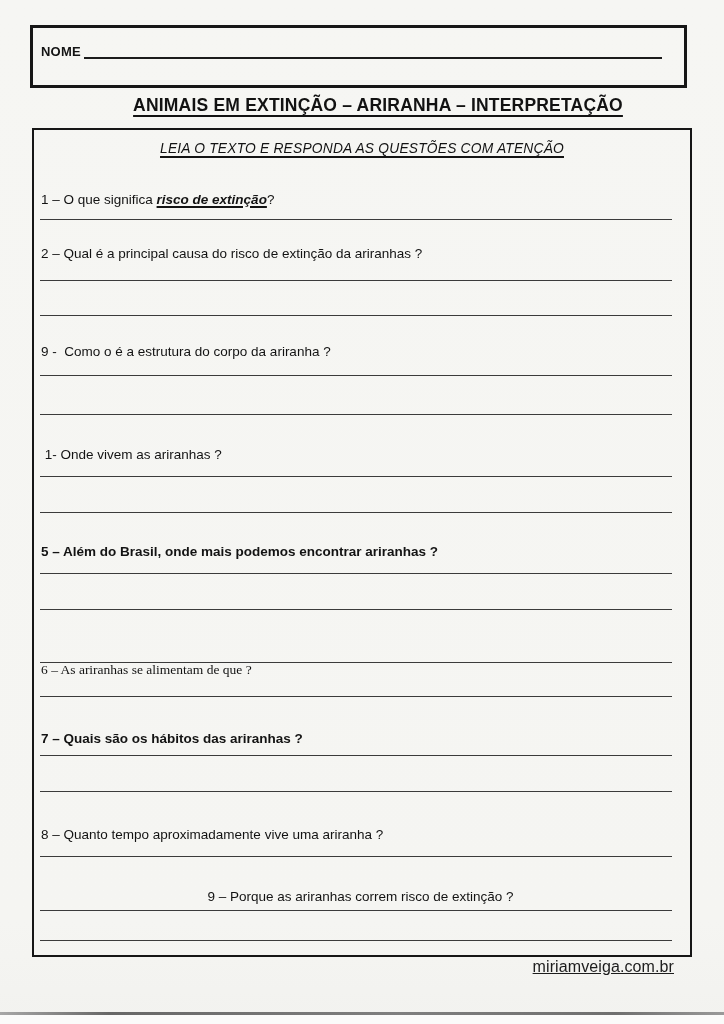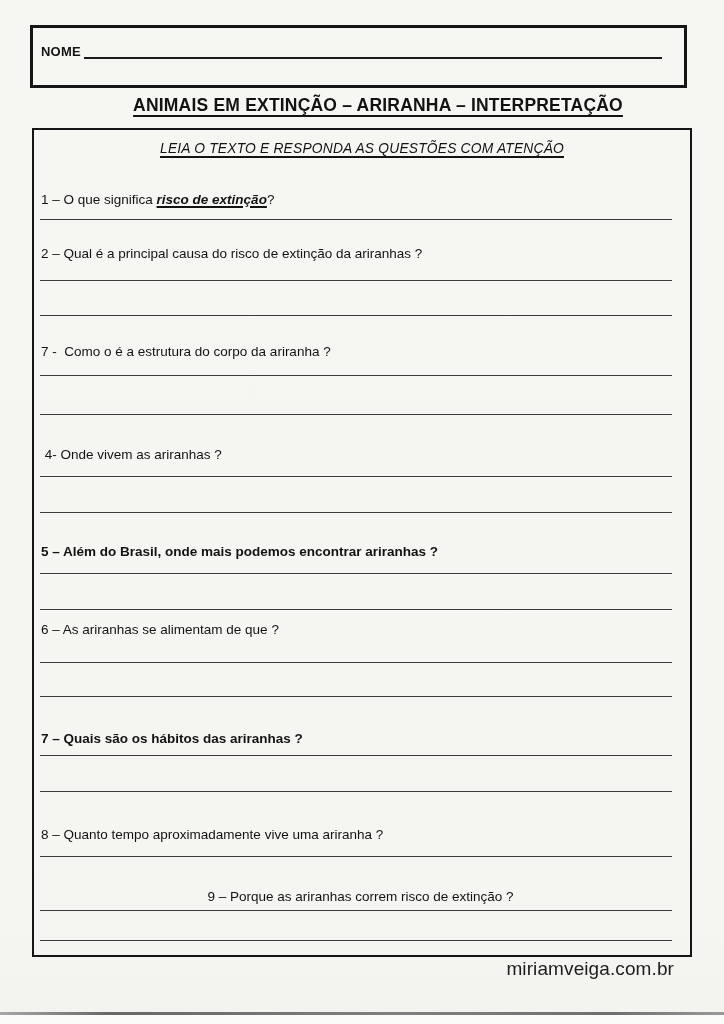--- a/index.html
+++ b/index.html
@@ -74,21 +74,21 @@
     text-decoration-thickness:1.5px;
     text-underline-offset:2px;
   }
   .answer-line {
     position:absolute; left:6px; width:632px; height:0;
     border-top:1.7px solid #3b3b3b;
   }
   
   .site-footer {
     position:absolute; top:958px; right:50px;
-    font-size:19px; color:#1d1d1d; letter-spacing:0.1px;
+    font-size:16px; color:#1d1d1d; letter-spacing:0.1px;text-decoration:underline;
   }
   
   .scan-edge {
     position:absolute; left:0; top:1012px; width:724px; height:3px;
     background:linear-gradient(90deg,#9a9a9a 0%,#4f4f4f 15%,#6b6b6b 55%,#585858 85%,#8a8a8a 100%);
     opacity:0.85;
   }
   .scan-band {
     position:absolute; left:0; top:1015px; width:724px; height:9px;
     background:#fbfbfa;
@@ -110,30 +110,30 @@
   <div class="doc-title">ANIMAIS EM EXTINÇÃO – ARIRANHA – INTERPRETAÇÃO</div>
 
   <div class="main-box">
     <div class="instruction">LEIA O TEXTO E RESPONDA AS QUESTÕES COM ATENÇÃO</div>
     <div id="questions-container">
         <div class="question" style="top: 48px;"><span>1 – O que significa </span><span class="q-em">risco de extinção</span><span>?</span></div>
         <div class="answer-line" style="top: 89px;"></div>
         <div class="question" style="top: 102px;"><span>2 – Qual é a principal causa do risco de extinção da ariranhas ?</span></div>
         <div class="answer-line" style="top: 150px;"></div>
         <div class="answer-line" style="top: 185px;"></div>
-        <div class="question" style="top: 200px;"><span>7 -  Como o é a estrutura do corpo da ariranha ?</span></div>
+        <div class="question" style="top: 200px;"><span>9 -  Como o é a estrutura do corpo da ariranha ?</span></div>
         <div class="answer-line" style="top: 245px;"></div>
         <div class="answer-line" style="top: 284px;"></div>
-        <div class="question" style="top: 303px;"><span> 4- Onde vivem as ariranhas ?</span></div>
+        <div class="question" style="top: 303px;"><span> 1- Onde vivem as ariranhas ?</span></div>
         <div class="answer-line" style="top: 346px;"></div>
         <div class="answer-line" style="top: 382px;"></div>
         <div class="question" style="top: 400px; font-weight: bold;"><span>5 – Além do Brasil, onde mais podemos encontrar ariranhas ?</span></div>
         <div class="answer-line" style="top: 443px;"></div>
         <div class="answer-line" style="top: 479px;"></div>
-        <div class="question" style="top: 478px;"><span>6 – As ariranhas se alimentam de que ?</span></div>
+        <div class="question" style="top: 518px; font-family: Liberation Serif, serif;"><span>6 – As ariranhas se alimentam de que ?</span></div>
         <div class="answer-line" style="top: 532px;"></div>
         <div class="answer-line" style="top: 566px;"></div>
         <div class="question" style="top: 587px; font-weight: bold;"><span>7 – Quais são os hábitos das ariranhas ?</span></div>
         <div class="answer-line" style="top: 625px;"></div>
         <div class="answer-line" style="top: 661px;"></div>
         <div class="question" style="top: 683px;"><span>8 – Quanto tempo aproximadamente vive uma ariranha ?</span></div>
         <div class="answer-line" style="top: 726px;"></div>
         <div class="question" style="top: 745px; text-align: center;"><span>9 – Porque as ariranhas correm risco de extinção ?</span></div>
         <div class="answer-line" style="top: 780px;"></div>
         <div class="answer-line" style="top: 810px;"></div>

